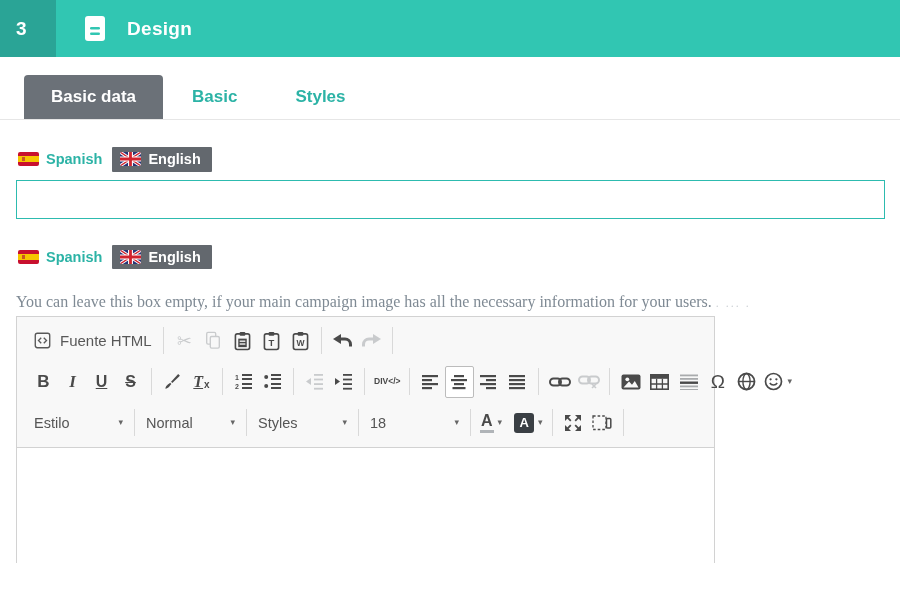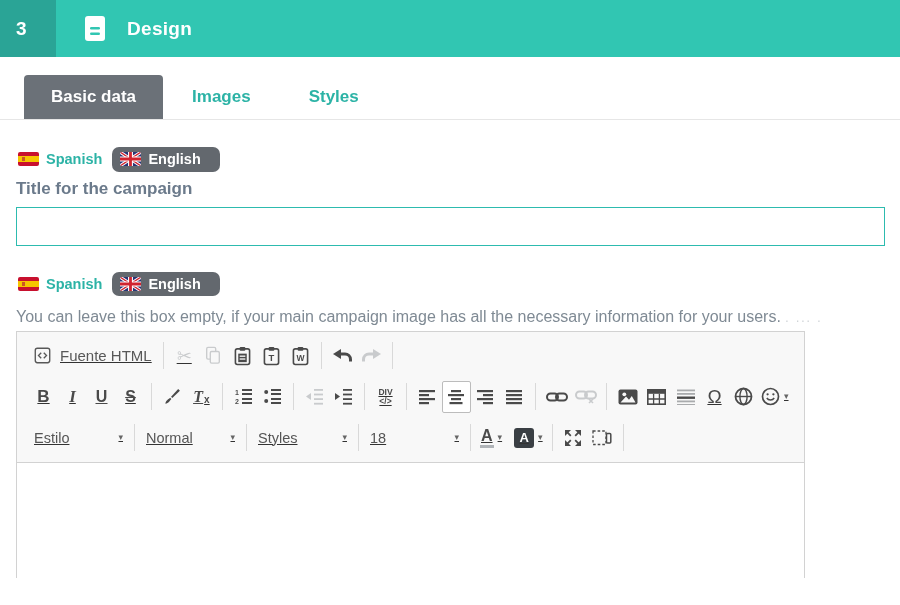--- a/index.html
+++ b/index.html
@@ -31,49 +31,49 @@
   .tab.plain{color:var(--teal-text);padding:0 29px;}
   
   main{padding-left:16px;}
   .lang-row{display:flex;align-items:center;gap:8px;}
   .lang-row.first{margin-top:27px;}
   .lang-row.second{margin-top:26px;}
   .lang{display:flex;align-items:center;gap:7px;border:none;background:transparent;
     font-family:inherit;font-size:14.5px;font-weight:bold;cursor:pointer;padding:4px 2px;justify-content:flex-end;}
   .lang .lbl{line-height:1;}
   .lang.spanish{color:var(--teal-text);}
-  .lang.english{background:var(--badge-gray);color:#fff;border-radius:7px;padding:5px 19px 5px 8px;}
+  .lang.english{background:var(--badge-gray);color:#fff;border-radius:1px;padding:5px 11px 5px 8px;}
   .flag-es{width:21px;height:14px;border-radius:2px;position:relative;flex:none;
     background:linear-gradient(180deg,#c8102e 0 26%,#f6c500 26% 74%,#c8102e 74% 100%);}
   .flag-es::after{content:"";position:absolute;left:4px;top:5px;width:3px;height:4px;background:#c0392b;opacity:.8;}
   .flag-uk{width:21px;height:14px;border-radius:2px;overflow:hidden;flex:none;display:flex;}
   .field-label{display:block;margin-top:7px;font-size:17px;font-weight:bold;color:var(--label-gray);}
   .title-input{margin-top:8px;width:869px;height:39px;border:1px solid var(--input-border);
     background:#fff;font-size:16px;padding:0 10px;outline:none;display:block;}
-  .help{margin:12px 0 5px;font-size:16px;color:var(--help-gray);white-space:nowrap;}
+  .help{margin:24px 0 5px;font-size:16px;color:var(--help-gray);white-space:nowrap;font-family:Liberation Serif, serif;}
   .help .frag{opacity:.4;font-size:12px;letter-spacing:2px;}
   
-  .editor{width:789px;border:1px solid #d2d2d2;border-bottom:none;text-decoration:underline;}
+  .editor{width:699px;border:1px solid #d2d2d2;border-bottom:none;}
   .toolbar{background:#f8f8f8;border-bottom:1px solid #d2d2d2;padding:3px 12px 4px;}
   .tb-row{display:flex;align-items:center;height:41px;}
   .tb-btn{height:32px;min-width:29px;padding:0 2px;display:inline-flex;align-items:center;justify-content:center;
     color:#4a4a4a;cursor:pointer;border:1px solid transparent;border-radius:2px;flex:none;}
   .tb-btn.active{background:#fff;border-color:#bcbcbc;}
   .tb-btn.disabled{color:#c9cbcd;cursor:default;}
   .sep{width:1px;height:27px;background:#d9d9d9;margin:0 6px;flex:none;}
   .source-btn{display:inline-flex;align-items:center;gap:9px;font-size:15px;color:#585858;
     padding:0 5px;height:32px;cursor:pointer;flex:none;}
   .glyph{font-size:18px;line-height:1;}
   .b-b{font-weight:bold;font-size:17px;}
   .b-i{font-family:"Liberation Serif",serif;font-style:italic;font-weight:bold;font-size:17px;}
   .b-u{font-weight:bold;font-size:16px;text-decoration:underline;}
   .b-s{font-weight:bold;font-size:16px;text-decoration:line-through;}
   .b-tx{font-family:"Liberation Serif",serif;font-style:italic;font-weight:bold;font-size:16px;text-decoration:underline;}
   .b-tx-sub{font-size:10px;font-weight:bold;margin-left:1px;margin-top:6px;}
-  .b-div{display:flex;flex-direction:column;align-items:center;line-height:1;font-weight:bold;}
+  .b-div{display:flex;flex-direction:row;align-items:center;line-height:1;font-weight:bold;}
   .b-div span{font-size:8.5px;}
   .b-omega{font-size:19px;line-height:1;}
   .dropdown{display:inline-flex;align-items:center;justify-content:space-between;width:99px;height:32px;
     padding:0 5px;font-size:14.5px;color:#555;cursor:pointer;flex:none;gap:12px;}
   .caret{font-size:9px;color:#666;line-height:1;}
   .color-btn{display:inline-flex;align-items:center;gap:4px;height:32px;padding:0 3px;cursor:pointer;flex:none;}
   .a-text{font-weight:bold;font-size:16px;color:#4a4a4a;border-bottom:3px solid #b0b4b8;line-height:1.1;padding:0 1px;}
   .a-bg{width:20px;height:20px;background:#3a3f44;color:#fff;border-radius:3px;font-weight:bold;font-size:13px;
     display:flex;align-items:center;justify-content:center;}
   .editor-content{height:115px;background:#fff;outline:none;padding:6px 10px;font-size:15px;}
@@ -89,21 +89,21 @@
       <rect x="1" y="1" width="20" height="25" rx="3" fill="#fff"></rect>
       <rect x="6" y="12" width="10" height="2.6" rx="1.3" fill="#31c6b2"></rect>
       <rect x="6" y="17.5" width="10" height="2.6" rx="1.3" fill="#31c6b2"></rect>
     </svg>
   </span>
   <h1 class="step-title">Design</h1>
 </header>
 
 <nav class="tabs">
   <div class="tab active">Basic data</div>
-  <div class="tab plain">Images</div>
+  <div class="tab plain">Basic</div>
   <div class="tab plain">Styles</div>
 </nav>
 
 <main>
 
   <div class="lang-row first">
     <button class="lang spanish">
       <span class="flag-es"></span>
       <span class="lbl">Spanish</span>
     </button>
@@ -114,21 +114,20 @@
           <path d="M0 0 L60 40 M60 0 L0 40" stroke="#fff" stroke-width="9"></path>
           <path d="M0 0 L60 40 M60 0 L0 40" stroke="#d0232e" stroke-width="4"></path>
           <path d="M30 0 V40 M0 20 H60" stroke="#fff" stroke-width="14"></path>
           <path d="M30 0 V40 M0 20 H60" stroke="#d0232e" stroke-width="8"></path>
         </svg>
       </span>
       <span class="lbl">English</span>
     </button>
   </div>
 
-  <label class="field-label">Title for the campaign</label>
   <input class="title-input" type="text" value="" style="">
 
   <div class="lang-row second">
     <button class="lang spanish">
       <span class="flag-es"></span>
       <span class="lbl">Spanish</span>
     </button>
     <button class="lang english">
       <span class="flag-uk">
         <svg viewBox="0 0 60 40" width="21" height="14">

